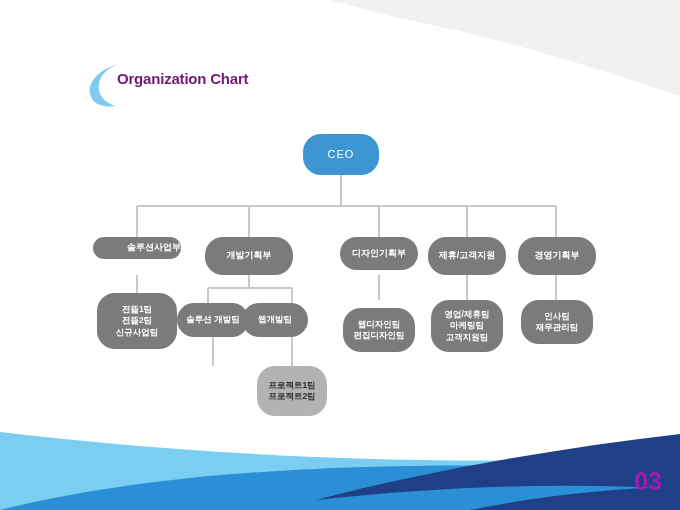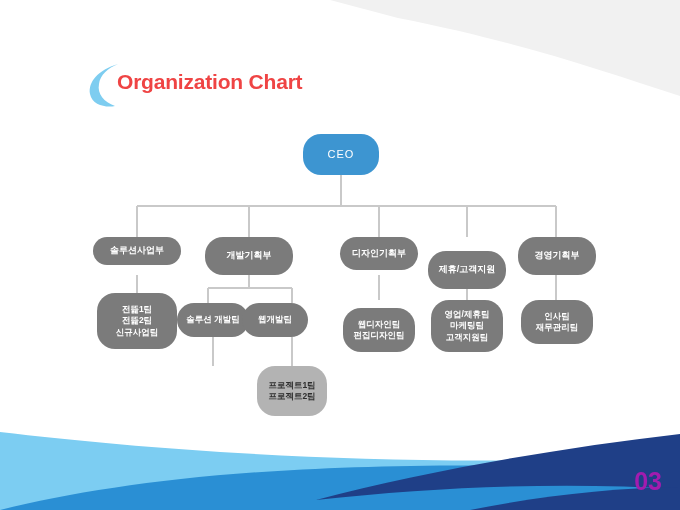--- a/index.html
+++ b/index.html
@@ -43,23 +43,23 @@
     position: absolute;
     left: 0;
     top: 0;
     width: 44px;
     height: 46px;
   }
   .title-text {
     position: absolute;
     left: 29px;
     top: 8px;
-    font-size: 21px;
-    font-weight: bold;
-    color: #ef4444;
+    font-size: 15px;
+    font-weight: bold;
+    color: #701a75;
     letter-spacing: -0.2px;
     white-space: nowrap;
   }
 
   
   .chart {
     position: absolute;
     left: 0;
     top: 0;
     width: 680px;
@@ -178,33 +178,33 @@
 
         <line x1="213" y1="337" x2="213" y2="366"></line>
         <line x1="292" y1="337" x2="292" y2="366"></line>
       </g>
     </svg>
 
     <div class="node node-ceo" style="left:303px; top:134px; width:76px; height:41px;">
       <span class="line">CEO</span>
     </div>
 
-    <div class="node node-dept" style="left:93px; top:237px; width:88px; height:28px;">
+    <div class="node node-dept" style="left:93px; top:237px; width:88px; height:22px;align-items:flex-end;">
       <span class="line">솔루션사업부</span>
     </div>
 
     <div class="node node-dept" style="left:205px; top:237px; width:88px; height:38px;">
       <span class="line">개발기획부</span>
     </div>
 
     <div class="node node-dept" style="left:340px; top:237px; width:78px; height:33px;">
       <span class="line">디자인기획부</span>
     </div>
 
-    <div class="node node-dept" style="left:428px; top:237px; width:78px; height:38px;margin-top:14px;">
+    <div class="node node-dept" style="left:428px; top:237px; width:78px; height:38px;">
       <span class="line">제휴/고객지원</span>
     </div>
 
     <div class="node node-dept" style="left:518px; top:237px; width:78px; height:38px;">
       <span class="line">경영기획부</span>
     </div>
 
     <div class="node node-team" style="left:97px; top:293px; width:80px; height:56px;">
       <span class="line">전뜵1팀</span>
       <span class="line">전뜵2팀</span>

